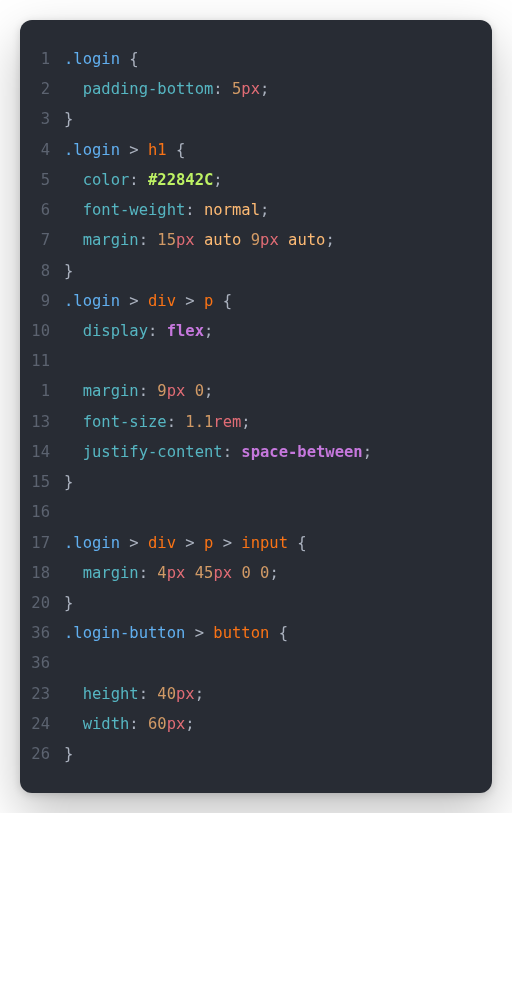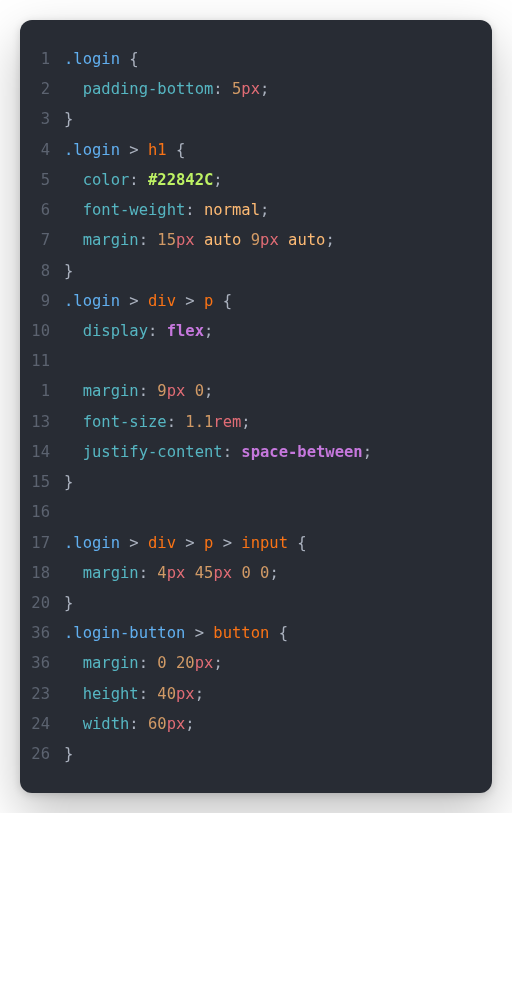--- a/index.html
+++ b/index.html
@@ -72,18 +72,18 @@
       <div class="code-line"><span class="line-number">11</span></div>
       <div class="code-line"><span class="line-number">1</span><span class="line-content"><span>  </span><span class="property">margin</span><span class="colon">: </span><span class="value-num">9</span><span class="value-unit">px</span><span> </span><span class="value-num">0</span><span class="semicolon">;</span></span></div>
       <div class="code-line"><span class="line-number">13</span><span class="line-content"><span>  </span><span class="property">font-size</span><span class="colon">: </span><span class="value-num">1.1</span><span class="value-unit">rem</span><span class="semicolon">;</span></span></div>
       <div class="code-line"><span class="line-number">14</span><span class="line-content"><span>  </span><span class="property">justify-content</span><span class="colon">: </span><span class="value-sb">space-between</span><span class="semicolon">;</span></span></div>
       <div class="code-line"><span class="line-number">15</span><span class="line-content"><span class="brace">}</span></span></div>
       <div class="code-line"><span class="line-number">16</span><span class="line-content">&nbsp;</span></div>
       <div class="code-line"><span class="line-number">17</span><span class="line-content"><span class="selector-class">.login</span><span class="selector-combinator"> &gt; </span><span class="selector-tag">div</span><span class="selector-combinator"> &gt; </span><span class="selector-tag">p</span><span class="selector-combinator"> &gt; </span><span class="selector-tag">input</span><span> </span><span class="brace">{</span></span></div>
       <div class="code-line"><span class="line-number">18</span><span class="line-content"><span>  </span><span class="property">margin</span><span class="colon">: </span><span class="value-num">4</span><span class="value-unit">px</span><span> </span><span class="value-num">45</span><span class="value-unit">px</span><span> </span><span class="value-num">0</span><span> </span><span class="value-num">0</span><span class="semicolon">;</span></span></div>
       <div class="code-line"><span class="line-number">20</span><span class="line-content"><span class="brace">}</span></span></div>
       <div class="code-line"><span class="line-number">36</span><span class="line-content"><span class="selector-class">.login-button</span><span class="selector-combinator"> &gt; </span><span class="selector-tag">button</span><span> </span><span class="brace">{</span></span></div>
-      <div class="code-line"><span class="line-number">36</span><span class="line-content"><span>  </span><span class="property">margin</span><span class="colon">: </span><span class="value-num">0</span><span> </span><span class="value-num">20</span><span class="value-unit">px</span><span class="semicolon">;</span></span></div>
+      <div class="code-line"><span class="line-number">36</span></div>
       <div class="code-line"><span class="line-number">23</span><span class="line-content"><span>  </span><span class="property">height</span><span class="colon">: </span><span class="value-num">40</span><span class="value-unit">px</span><span class="semicolon">;</span></span></div>
       <div class="code-line"><span class="line-number">24</span><span class="line-content"><span>  </span><span class="property">width</span><span class="colon">: </span><span class="value-num">60</span><span class="value-unit">px</span><span class="semicolon">;</span></span></div>
       <div class="code-line"><span class="line-number">26</span><span class="line-content"><span class="brace">}</span></span></div>
     </div>
 </div>
 
 </body></html>

